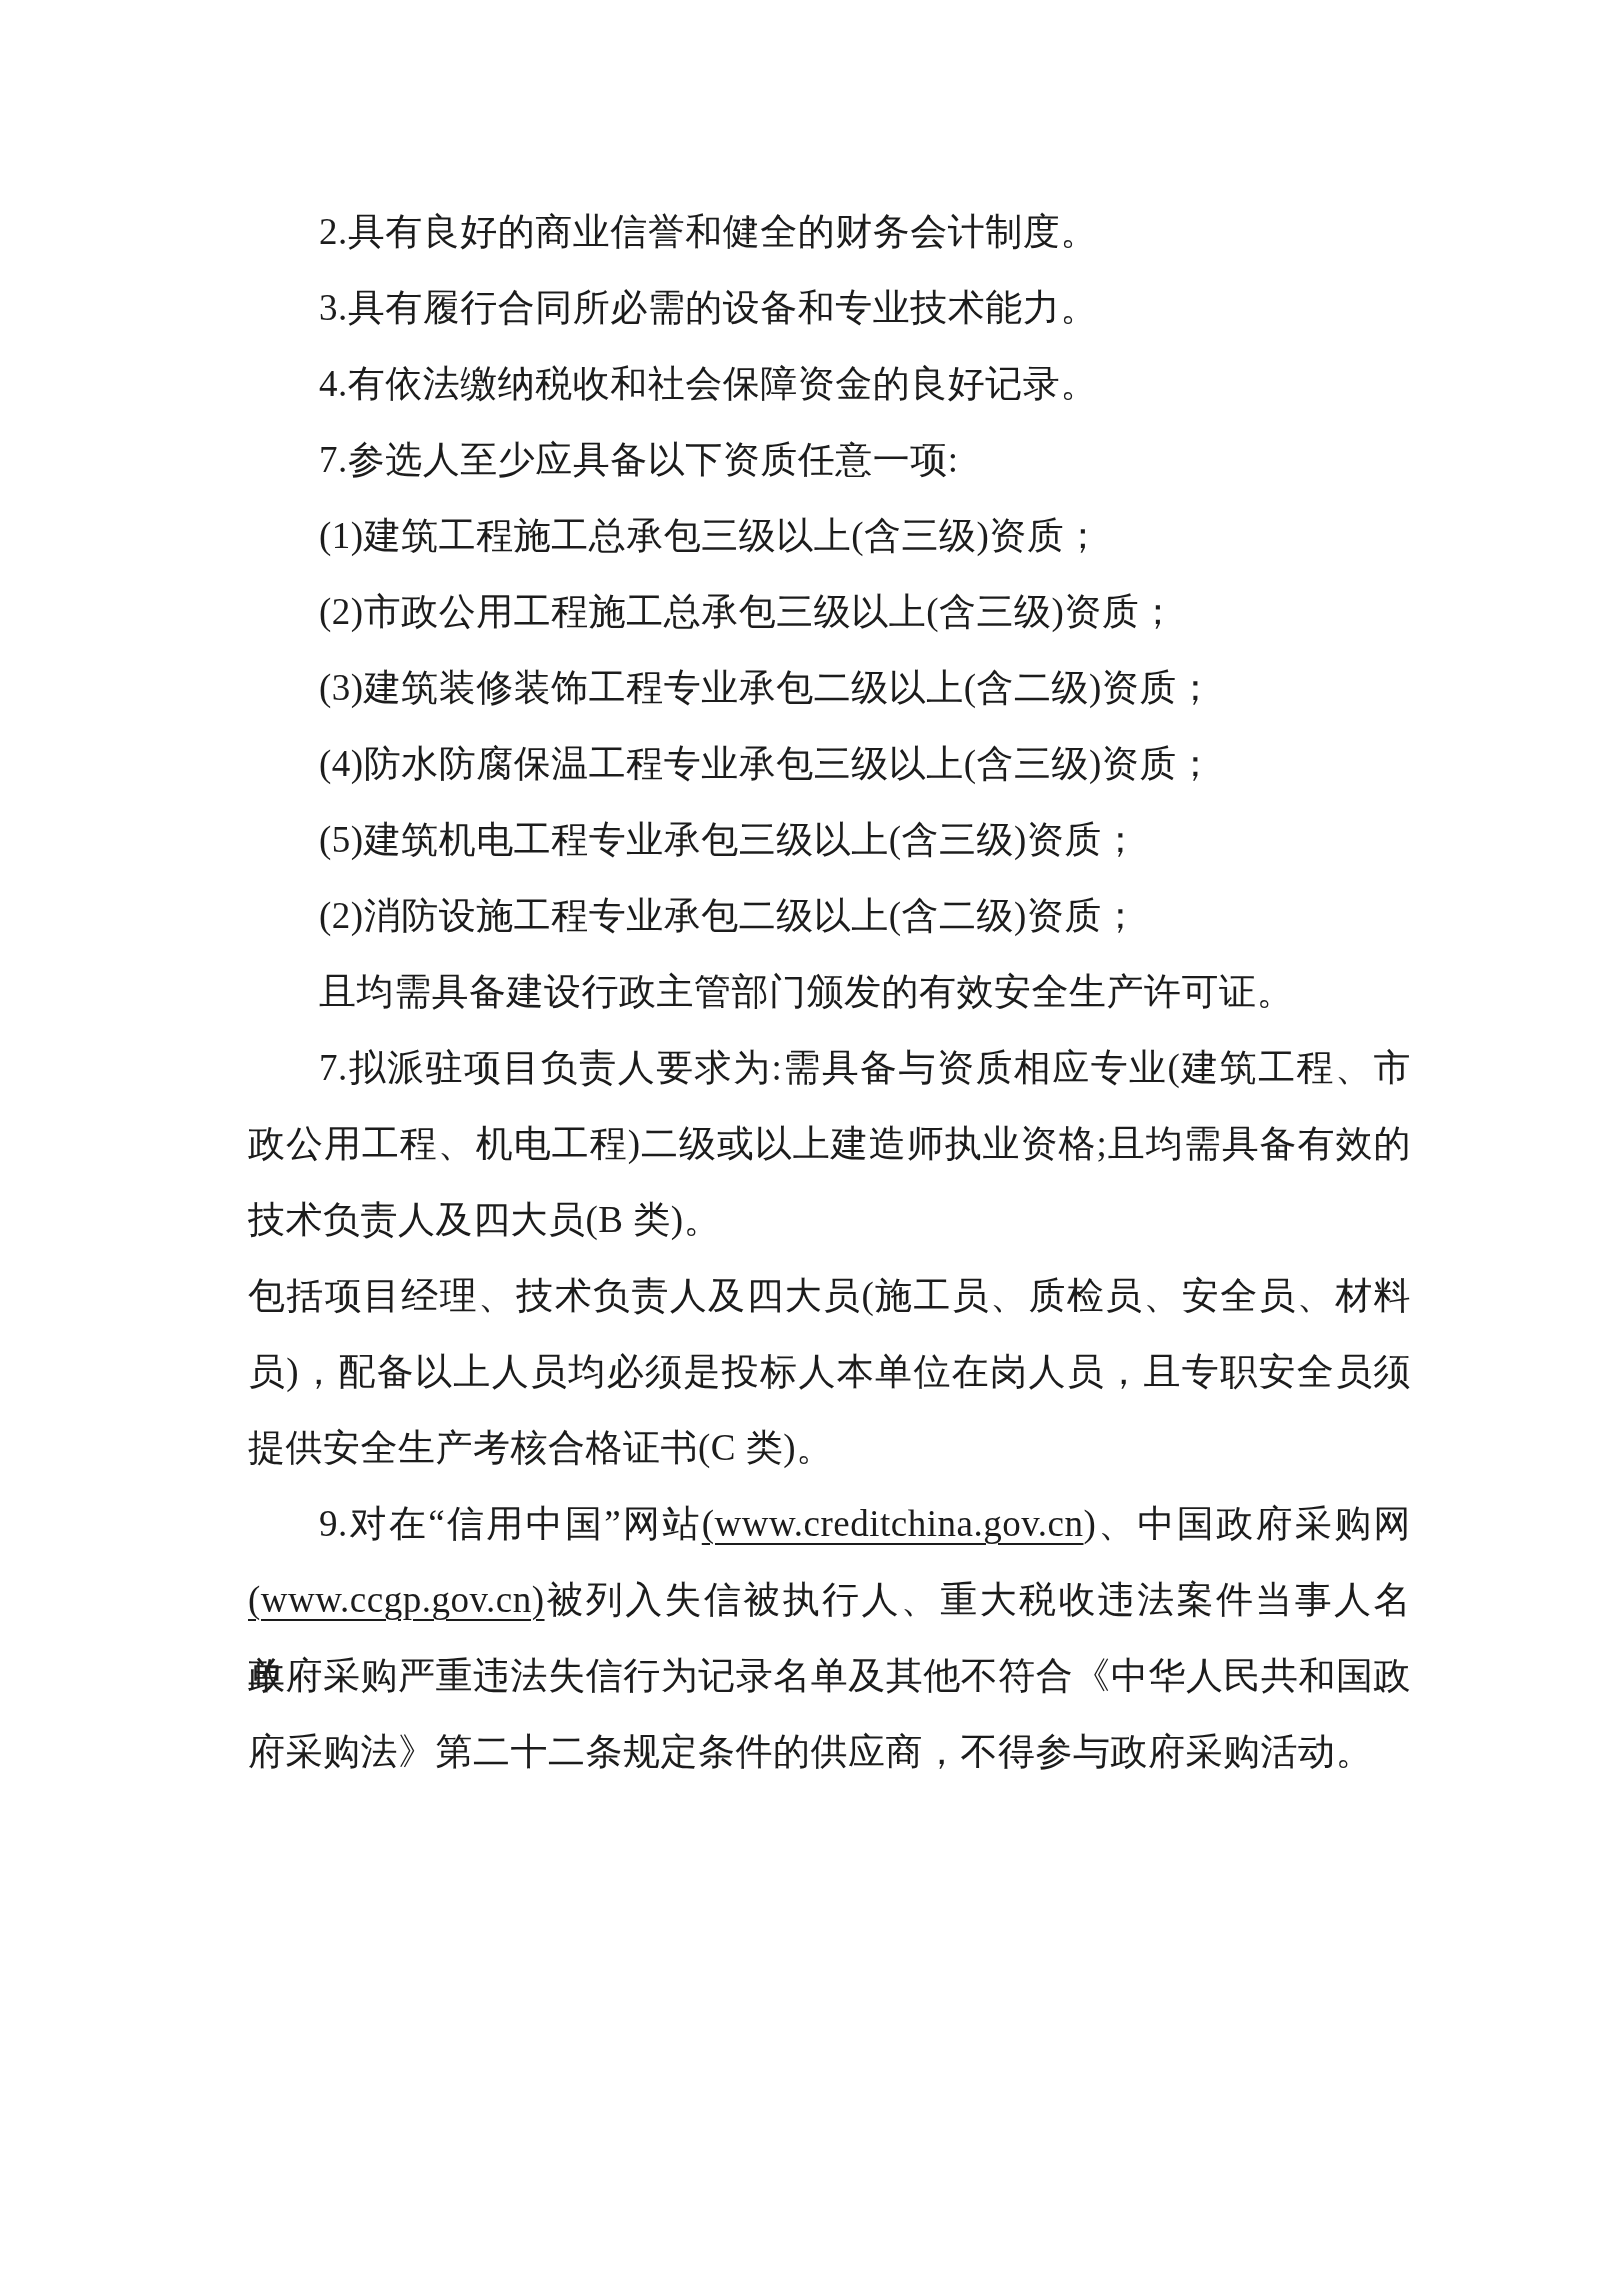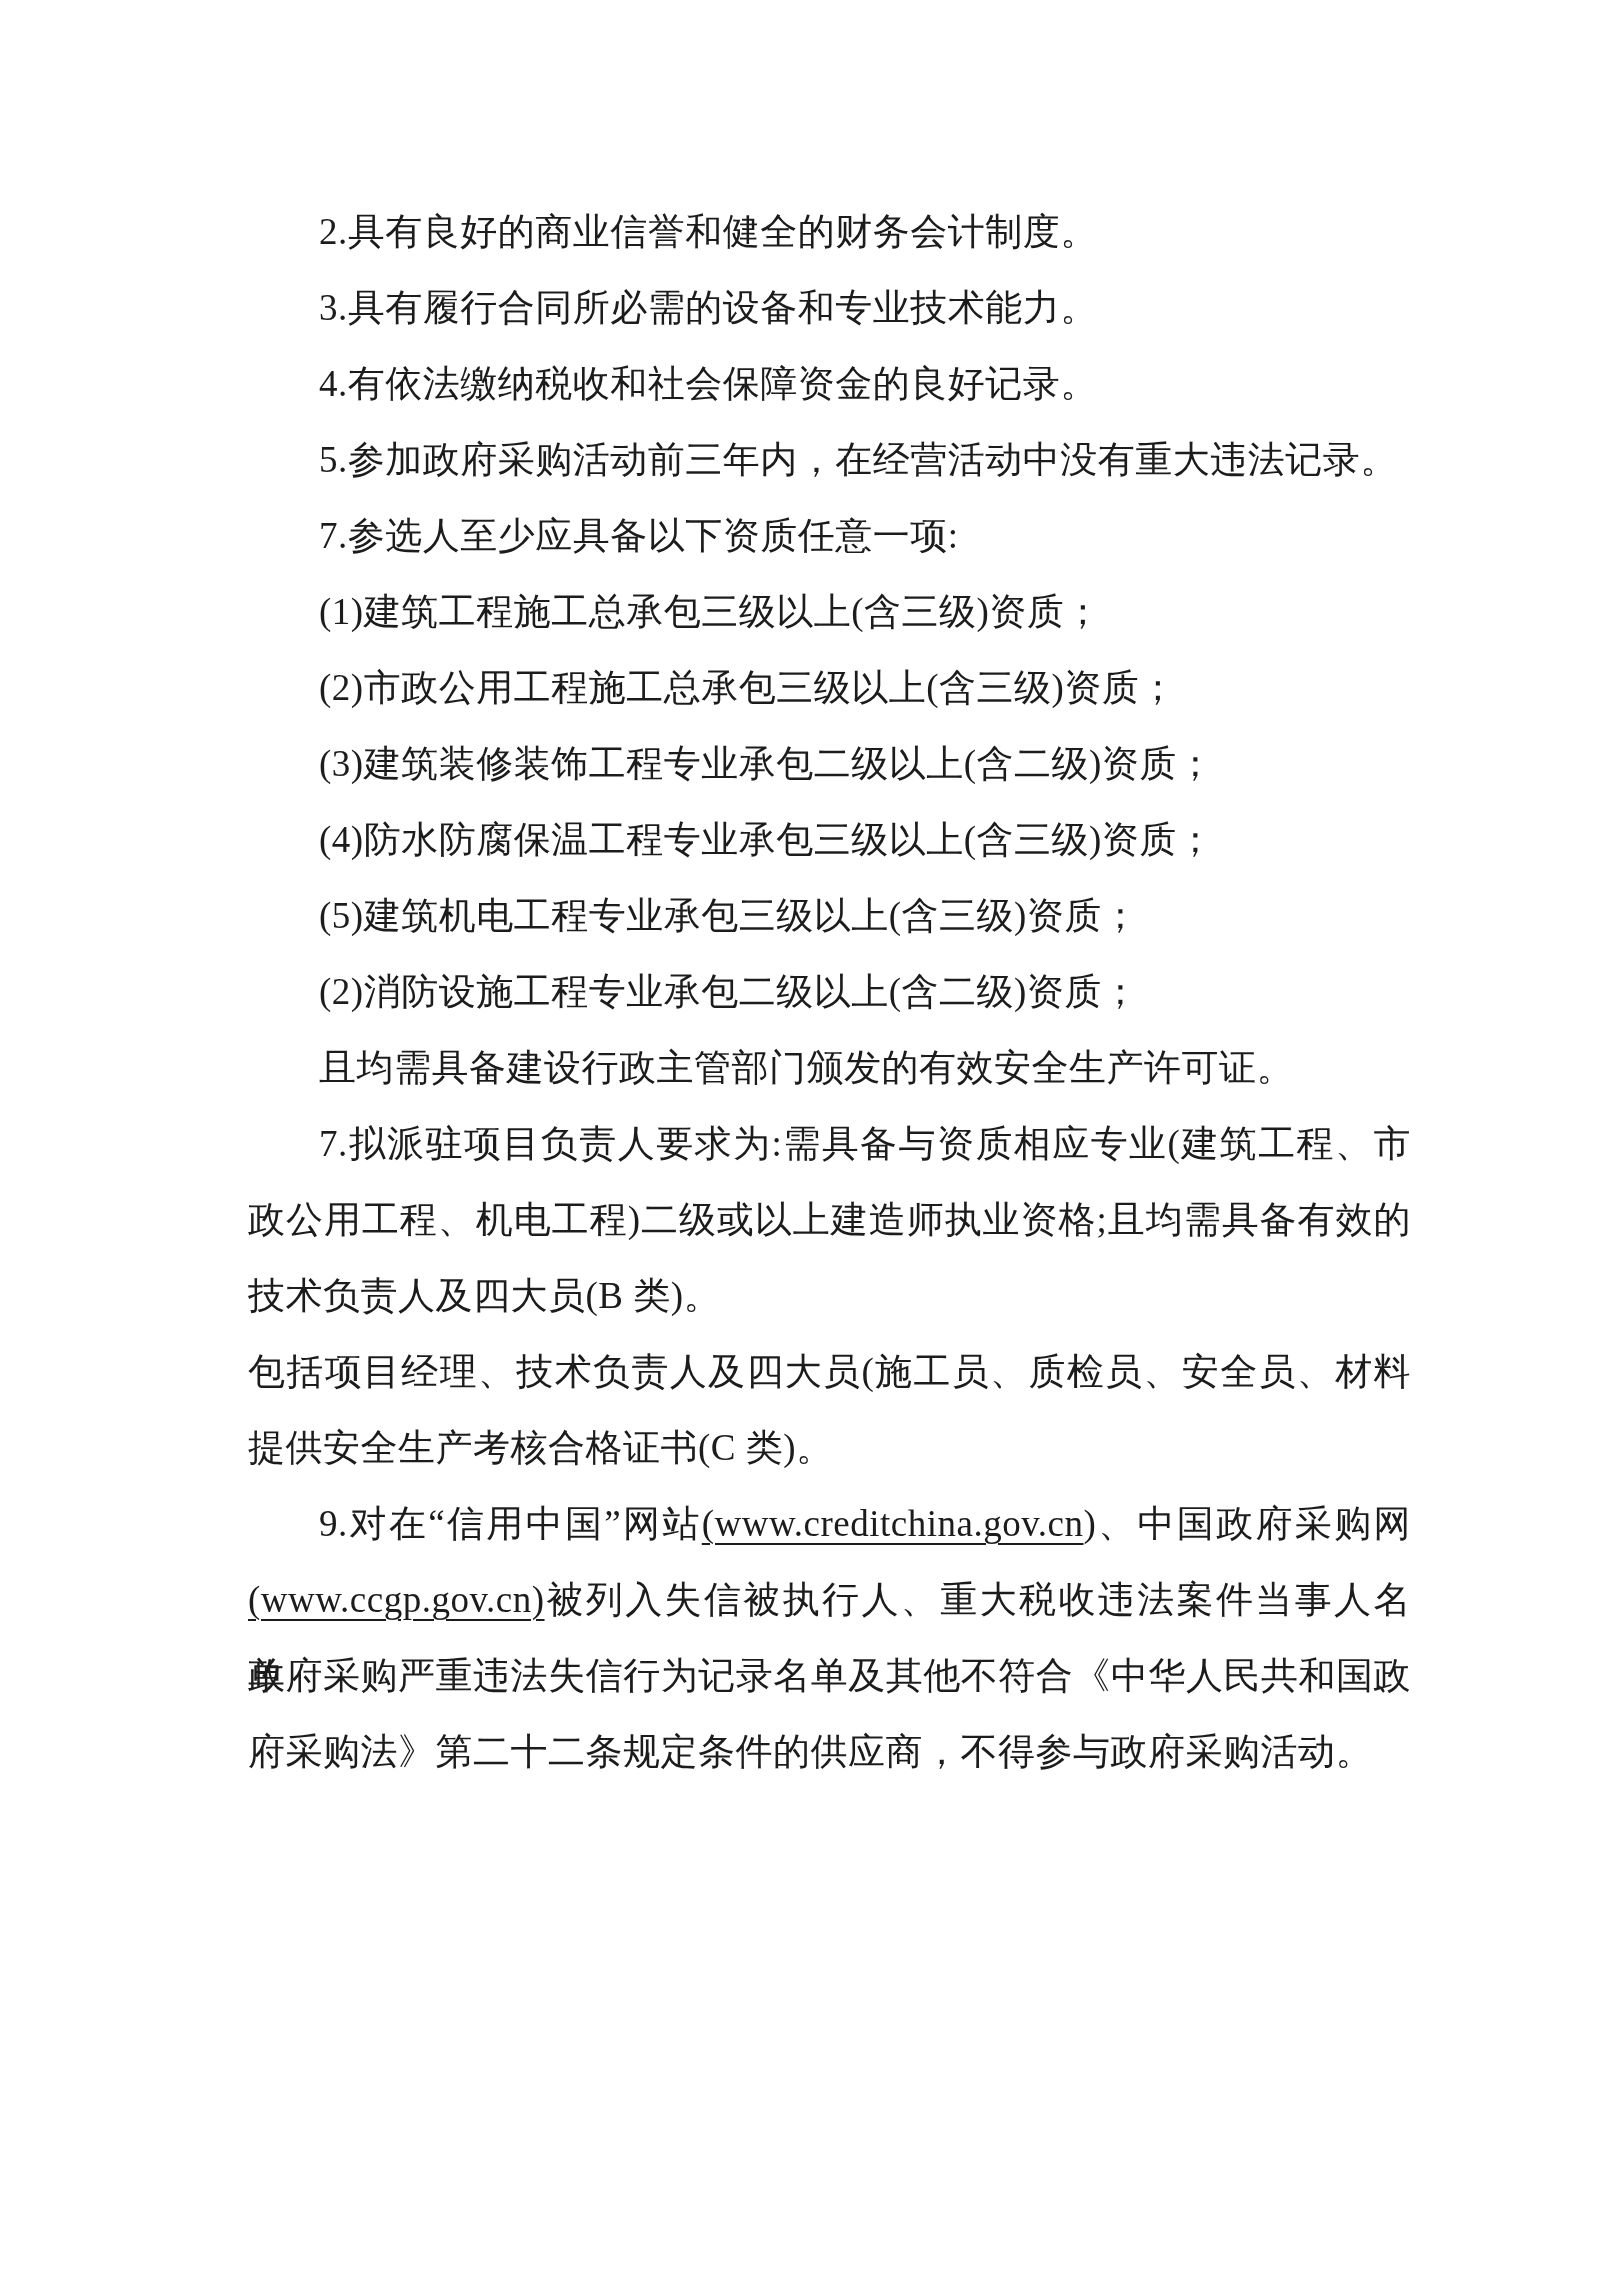--- a/index.html
+++ b/index.html
@@ -49,33 +49,33 @@
   }
 </style>
 </head>
 <body>
 
 <div class="page">
   <div class="doc-body" id="doc-body" style="color: rgb(28, 28, 28);">
       <div class="line indent"><span>2.具有良好的商业信誉和健全的财务会计制度。</span></div>
       <div class="line indent"><span>3.具有履行合同所必需的设备和专业技术能力。</span></div>
       <div class="line indent"><span>4.有依法缴纳税收和社会保障资金的良好记录。</span></div>
-      <div class="line indent"><span>5.参加政府采购活动前三年内，在经营活动中没有重大违法记录。</span></div>
       <div class="line indent"><span>7.参选人至少应具备以下资质任意一项:</span></div>
       <div class="line indent"><span>(1)建筑工程施工总承包三级以上(含三级)资质；</span></div>
       <div class="line indent"><span>(2)市政公用工程施工总承包三级以上(含三级)资质；</span></div>
       <div class="line indent"><span>(3)建筑装修装饰工程专业承包二级以上(含二级)资质；</span></div>
       <div class="line indent"><span>(4)防水防腐保温工程专业承包三级以上(含三级)资质；</span></div>
       <div class="line indent"><span>(5)建筑机电工程专业承包三级以上(含三级)资质；</span></div>
       <div class="line indent"><span>(2)消防设施工程专业承包二级以上(含二级)资质；</span></div>
       <div class="line indent"><span>且均需具备建设行政主管部门颁发的有效安全生产许可证。</span></div>
       <div class="line indent justify"><span>7.拟派驻项目负责人要求为:需具备与资质相应专业(建筑工程、市</span></div>
       <div class="line justify"><span>政公用工程、机电工程)二级或以上建造师执业资格;且均需具备有效的</span></div>
       <div class="line"><span>技术负责人及四大员(B 类)。</span></div>
       <div class="line justify"><span>包括项目经理、技术负责人及四大员(施工员、质检员、安全员、材料</span></div>
+      <div class="line justify"><span>员)，配备以上人员均必须是投标人本单位在岗人员，且专职安全员须</span></div>
       <div class="line"><span>提供安全生产考核合格证书(C 类)。</span></div>
       <div class="line indent justify"><span>9.对在“信用中国”网站</span><span class="u">(www.creditchina.gov.cn</span><span>)、中国政府采购网</span></div>
       <div class="line justify"><span class="u">(www.ccgp.gov.cn)</span><span>被列入失信被执行人、重大税收违法案件当事人名单、</span></div>
       <div class="line justify"><span>政府采购严重违法失信行为记录名单及其他不符合《中华人民共和国政</span></div>
       <div class="line"><span>府采购法》第二十二条规定条件的供应商，不得参与政府采购活动。</span></div>
     </div>
 </div>
 
 
 </body></html>

